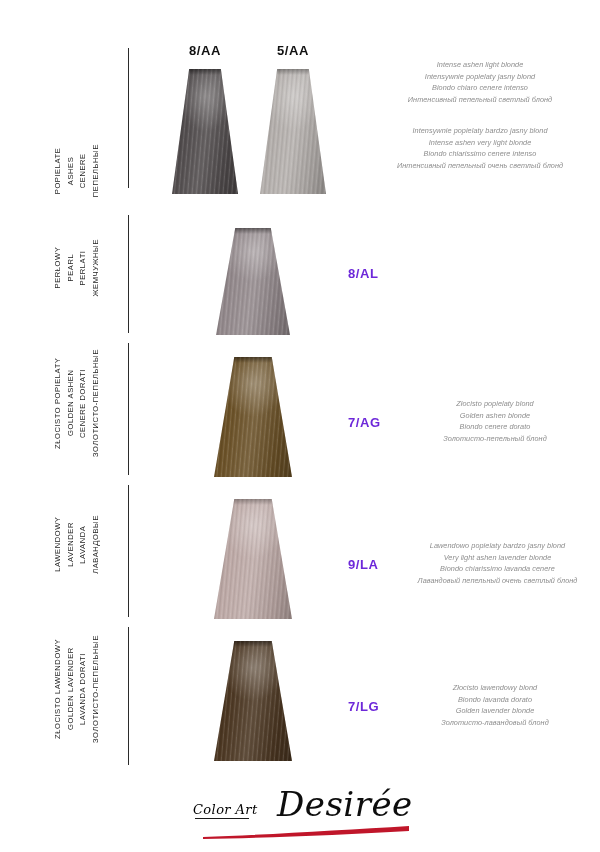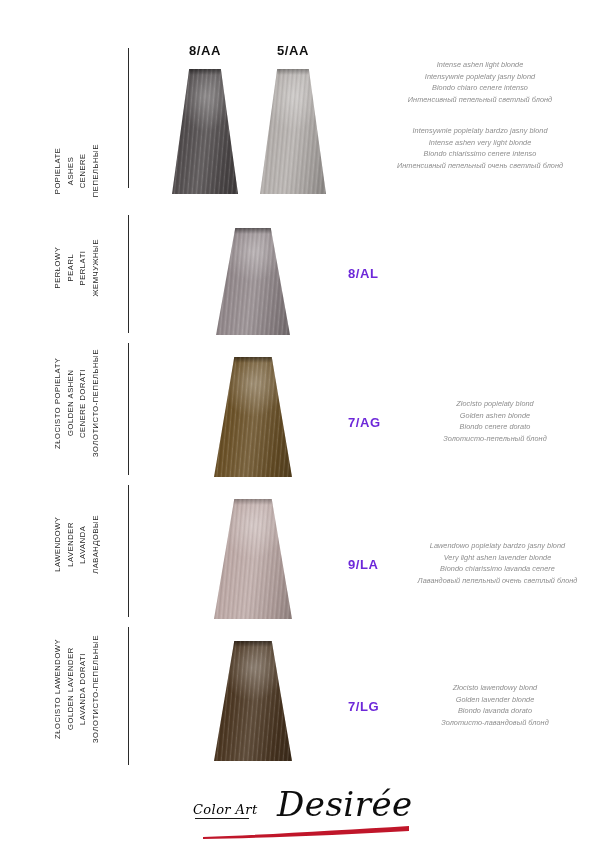--- a/index.html
+++ b/index.html
@@ -311,22 +311,22 @@
         <div class="swatch-sheen"></div>
         <div class="swatch-strands"></div>
         <div class="swatch-tip"></div>
       </div>
     </div>
 
     <div class="code-side" style="left:348px;top:72px;width:60px;">7/LG</div>
 
     <div class="desc" style="left:400px;top:55px;width:190px;">
       <span>Złocisto lawendowy blond</span>
+      <span>Biondo lavanda dorato</span>
       <span>Golden lavender blonde</span>
-      <span>Biondo lavanda dorato</span>
       <span>Золотисто-лавандовый блонд</span>
     </div>
   </div>
 
   <div class="logo-wrap">
     <div class="logo-inner">
       <div class="logo-colorart">Color Art</div>
       <div class="logo-colorart-underline"></div>
       <div class="logo-desiree">Desirée</div>
       <svg class="logo-swoosh" viewBox="0 0 206 13" preserveAspectRatio="none">

